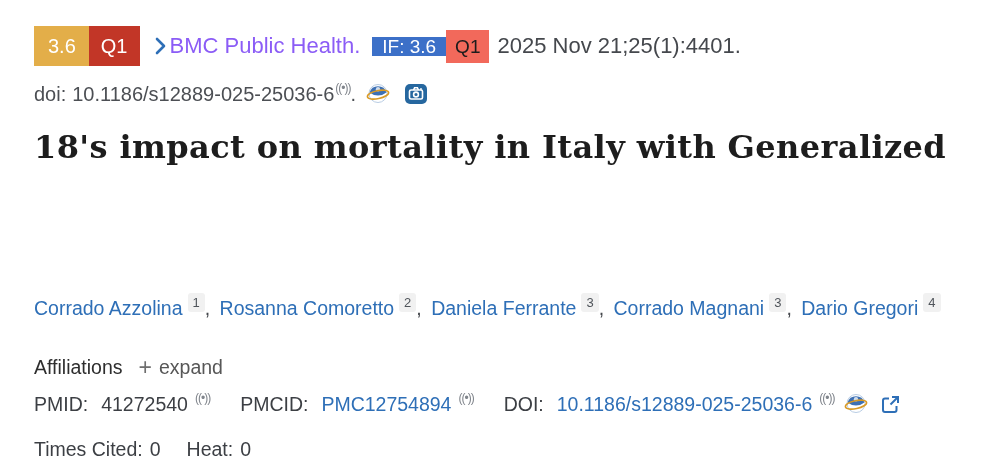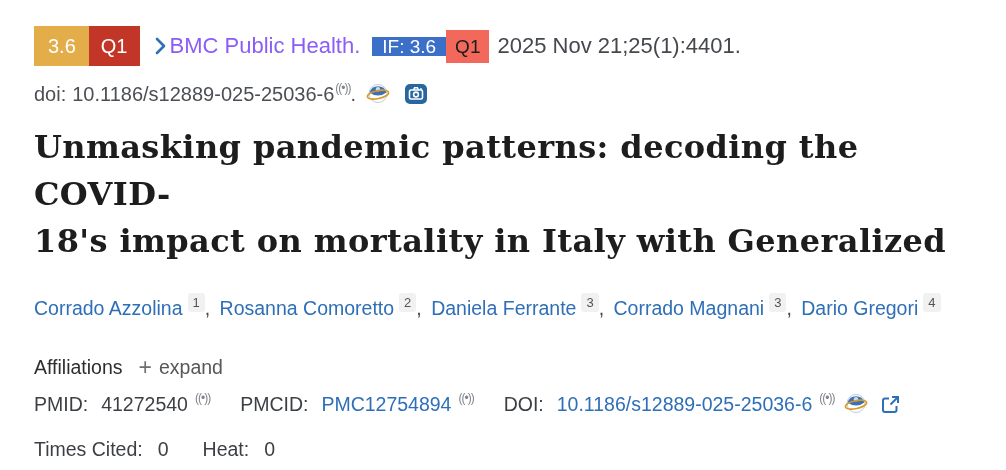--- a/index.html
+++ b/index.html
@@ -49,21 +49,21 @@
 
   
   .ids-bar{position:absolute;left:34px;top:392px;display:flex;align-items:center;font-size:19.5px;color:#3c3f44;}
   .ids-bar .lbl{margin-right:7px;}
   .ids-group{display:flex;align-items:center;gap:6px;}
   .gap1{margin-left:30px;}
   .id-link{color:#2e6fb7;text-decoration:none;cursor:pointer;}
   .extlink{margin-left:12px;}
 
   
-  .metrics-bar{position:absolute;left:34px;top:438px;display:flex;align-items:center;font-size:19.5px;color:#3c3f44;gap:8px;}
+  .metrics-bar{position:absolute;left:34px;top:438px;display:flex;align-items:center;font-size:19.5px;color:#3c3f44;}
   .metrics-bar .lbl{margin-right:7px;}
   .gap2{margin-left:26px;}
 </style>
 </head>
 <body>
 
 <div id="page">
 
   <div class="journal-bar">
     <div class="badge-group">
@@ -99,21 +99,20 @@
         <rect x="1" y="1" width="22" height="20" rx="5" fill="#26679f"></rect>
         <rect x="5.5" y="7" width="13" height="9" rx="1.6" fill="none" stroke="#fff" stroke-width="1.6"></rect>
         <path d="M9.5 7 L10.6 4.8 L13.4 4.8 L14.5 7" fill="none" stroke="#fff" stroke-width="1.6"></path>
         <circle cx="12" cy="11.5" r="2.4" fill="none" stroke="#fff" stroke-width="1.6"></circle>
         <circle cx="17" cy="6" r="0.9" fill="#fff"></circle>
       </svg>
     </span>
   </div>
 
   <h1 class="article-title" style="margin:0;">
-    <span class="title-line">Unmasking pandemic patterns: decoding the COVID-</span>
     <span class="title-line">18's impact on mortality in Italy with Generalized</span>
   </h1>
 
   <div class="authors">
     <a class="author-link">Corrado Azzolina</a><span class="sup-chip">1</span><span class="sep">,</span>
     <a class="author-link">Rosanna Comoretto</a><span class="sup-chip">2</span><span class="sep">,</span>
     <a class="author-link">Daniela Ferrante</a><span class="sup-chip">3</span><span class="sep">,</span>
     <a class="author-link">Corrado Magnani</a><span class="sup-chip">3</span><span class="sep">,</span>
     <a class="author-link">Dario Gregori</a><span class="sup-chip">4</span>
   </div>

